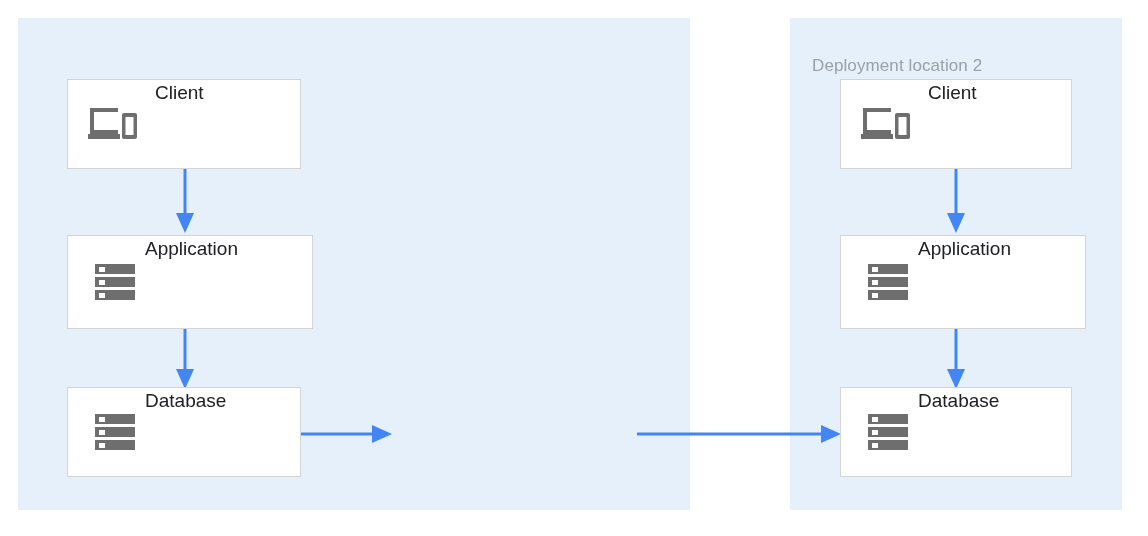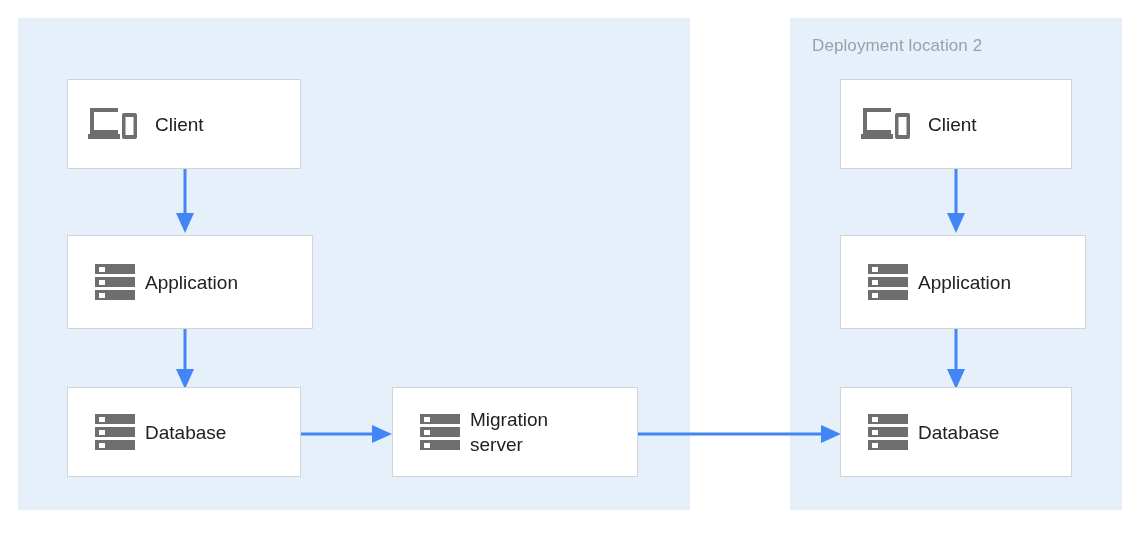--- a/index.html
+++ b/index.html
@@ -29,21 +29,20 @@
     line-height: 20px;
     letter-spacing: 0.1px;
     white-space: nowrap;
   }
   .node {
     position: absolute;
     background: #ffffff;
     border: 1px solid #D4D4D4;
     box-sizing: border-box;
     display: flex;
-    align-items: center;
     justify-content: flex-start;
   }
   .node .icon-slot {
     flex: 0 0 auto;
     display: flex;
     align-items: center;
     justify-content: center;
   }
   .node .node-label {
     color: #202124;
@@ -65,21 +64,21 @@
   .conn svg { display: block; overflow: visible; }
 </style>
 </head>
 <body>
 
 <div id="canvas">
 
   <div class="zone" style="left:18px; top:18px; width:672px; height:492px;"></div>
 
   <div class="zone" style="left:790px; top:18px; width:332px; height:492px;"></div>
-  <div class="zone-label" style="left:812px; top:36px;">Deployment location 2</div>
+  <div class="zone-label" style="left:812px; top:56px;">Deployment location 2</div>
 
   <div class="conn" style="left:175px; top:169px; width:20px; height:66px;">
     <svg width="20" height="66" viewBox="0 0 20 66" aria-hidden="true">
       <line x1="10" y1="0" x2="10" y2="48" stroke="#4285F4" stroke-width="3"></line>
       <polygon points="10,64 1,44 19,44" fill="#4285F4"></polygon>
     </svg>
   </div>
 
   <div class="conn" style="left:175px; top:329px; width:20px; height:62px;">
     <svg width="20" height="62" viewBox="0 0 20 62" aria-hidden="true">
@@ -151,34 +150,20 @@
         <rect x="4" y="5" width="6" height="5" fill="#FFFFFF"></rect>
         <rect x="0" y="15" width="40" height="10" fill="#6E6E6E"></rect>
         <rect x="4" y="18" width="6" height="5" fill="#FFFFFF"></rect>
         <rect x="0" y="28" width="40" height="10" fill="#6E6E6E"></rect>
         <rect x="4" y="31" width="6" height="5" fill="#FFFFFF"></rect>
       </svg>
     </span>
     <span class="node-label">Database</span>
   </div>
 
-  <div class="node server" style="left:392px; top:387px; width:246px; height:90px;">
-    <span class="icon-slot">
-      <svg width="40" height="40" viewBox="0 0 40 40" aria-hidden="true">
-        <rect x="0" y="2" width="40" height="10" fill="#6E6E6E"></rect>
-        <rect x="4" y="5" width="6" height="5" fill="#FFFFFF"></rect>
-        <rect x="0" y="15" width="40" height="10" fill="#6E6E6E"></rect>
-        <rect x="4" y="18" width="6" height="5" fill="#FFFFFF"></rect>
-        <rect x="0" y="28" width="40" height="10" fill="#6E6E6E"></rect>
-        <rect x="4" y="31" width="6" height="5" fill="#FFFFFF"></rect>
-      </svg>
-    </span>
-    <span class="node-label">Migration
-server</span>
-  </div>
 
   <div class="node client" style="left:840px; top:79px; width:232px; height:90px;">
     <span class="icon-slot">
       <svg width="50" height="40" viewBox="0 0 50 40" aria-hidden="true">
         <path d="M2 4 h28 v4 H6 v18 h24 v4 H2 Z" fill="#6E6E6E"></path>
         <rect x="0" y="30" width="32" height="5" fill="#6E6E6E"></rect>
         <rect x="34" y="9" width="15" height="26" rx="2" ry="2" fill="#6E6E6E"></rect>
         <rect x="37.5" y="13" width="8" height="18" fill="#FFFFFF"></rect>
       </svg>
     </span>

